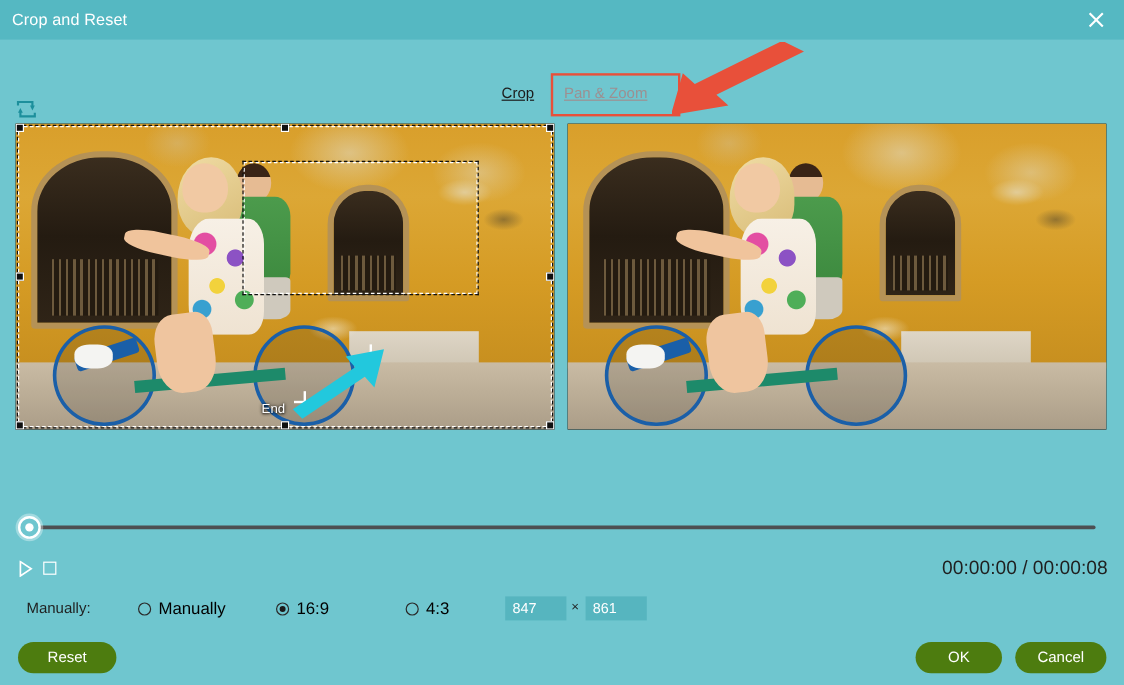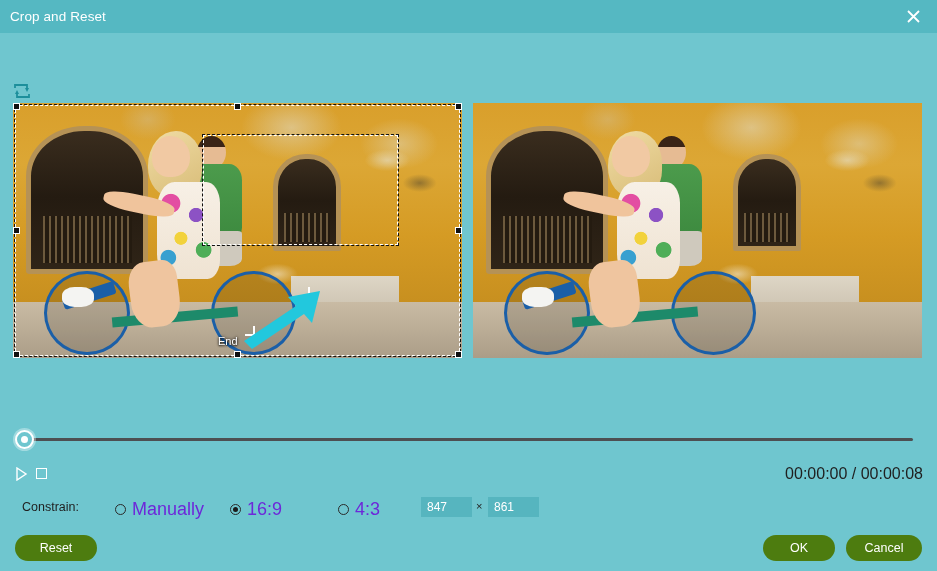--- a/index.html
+++ b/index.html
@@ -295,21 +295,21 @@
   .rg-43     { left: 338px; top: 3px; }
   .radio-dot {
     width: 11px; height: 11px; border-radius: 50%;
     border: 1.4px solid #2a2a2a; background: transparent;
     display: inline-block; position: relative; flex: none;
   }
   .radio-dot.checked::after {
     content: ""; position: absolute; left: 2px; top: 2px;
     width: 5px; height: 5px; border-radius: 50%; background: #1a1a1a;
   }
-  .radio-text { margin-left: 6px; color: #6d28d9; font-size: 18px; white-space: nowrap; text-align: right; }
+  .radio-text { margin-left: 6px; color: #000000; font-size: 14px; white-space: nowrap; text-align: right; }
 
   .dim-field {
     position: absolute; top: 497px;
     width: 51px; height: 20px;
     background: #56b5bf;
     border: none;
     color: #ffffff;
     font-family: "Liberation Sans", sans-serif;
     font-size: 12px;
     padding: 0 6px;
@@ -345,20 +345,29 @@
 
   <div class="titlebar">
     <span class="titlebar-text">Crop and Reset</span>
     <div class="close-btn">
       <svg width="17" height="17" viewBox="0 0 17 17">
         <path d="M3 3 L14 14 M14 3 L3 14" stroke="#ffffff" stroke-width="1.8" fill="none"></path>
       </svg>
     </div>
   </div>
 
+  <div class="tabbar">
+    <span class="tab tab-crop">Crop</span>
+    <span class="tab tab-panzoom">Pan &amp; Zoom</span>
+
+    <div class="anno-box"></div>
+    <svg class="anno-arrow" viewBox="0 0 115 62">
+      <path d="M113 4 L40 40 L50 49 L2 57 L12 22 L22 31 L95 -5 Z" fill="#e8503a" transform="translate(-3,4)"></path>
+    </svg>
+  </div>
 
   <svg class="loop-icon" viewBox="0 0 20 16">
     <path d="M3 5 L3 2 L15 2 L15 6" stroke="#1d8f9c" stroke-width="1.8" fill="none"></path>
     <path d="M17 5 L15 9 L13 5 Z" fill="#1d8f9c"></path>
     <path d="M17 11 L17 14 L5 14 L5 10" stroke="#1d8f9c" stroke-width="1.8" fill="none"></path>
     <path d="M3 11 L5 7 L7 11 Z" fill="#1d8f9c"></path>
   </svg>
 
   <div class="preview preview-left">
     <div class="photo">
@@ -438,21 +447,21 @@
 
   <div class="transport">
     <svg class="tp-btn tp-play" width="13" height="14" viewBox="0 0 13 14">
       <path d="M2 1 L11 7 L2 13 Z" fill="none" stroke="#ffffff" stroke-width="1.4"></path>
     </svg>
     <div class="tp-btn tp-stop"></div>
     <span class="timecode">00:00:00 / 00:00:08</span>
   </div>
 
   <div class="constrain-row">
-    <span class="constrain-label">Constrain:</span>
+    <span class="constrain-label">Manually:</span>
 
     <label class="radio-group rg-manual">
       <span class="radio-dot"></span>
       <span class="radio-text">Manually</span>
     </label>
 
     <label class="radio-group rg-169">
       <span class="radio-dot checked"></span>
       <span class="radio-text">16:9</span>
     </label>

